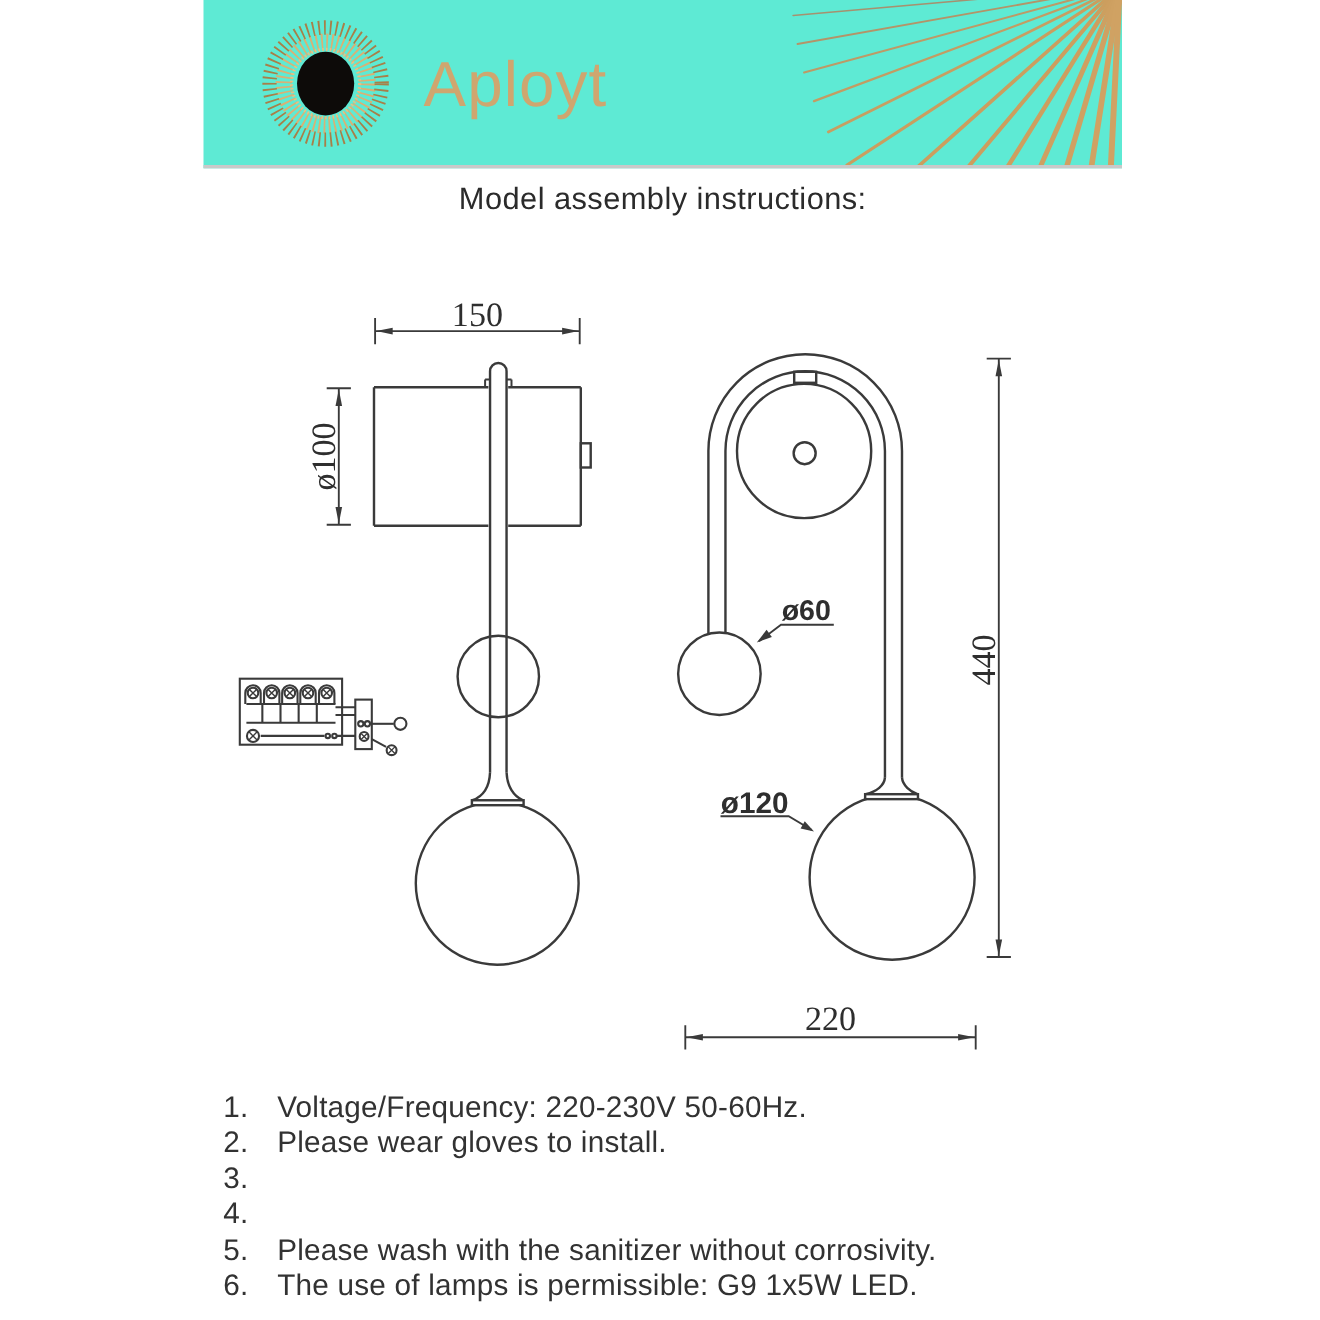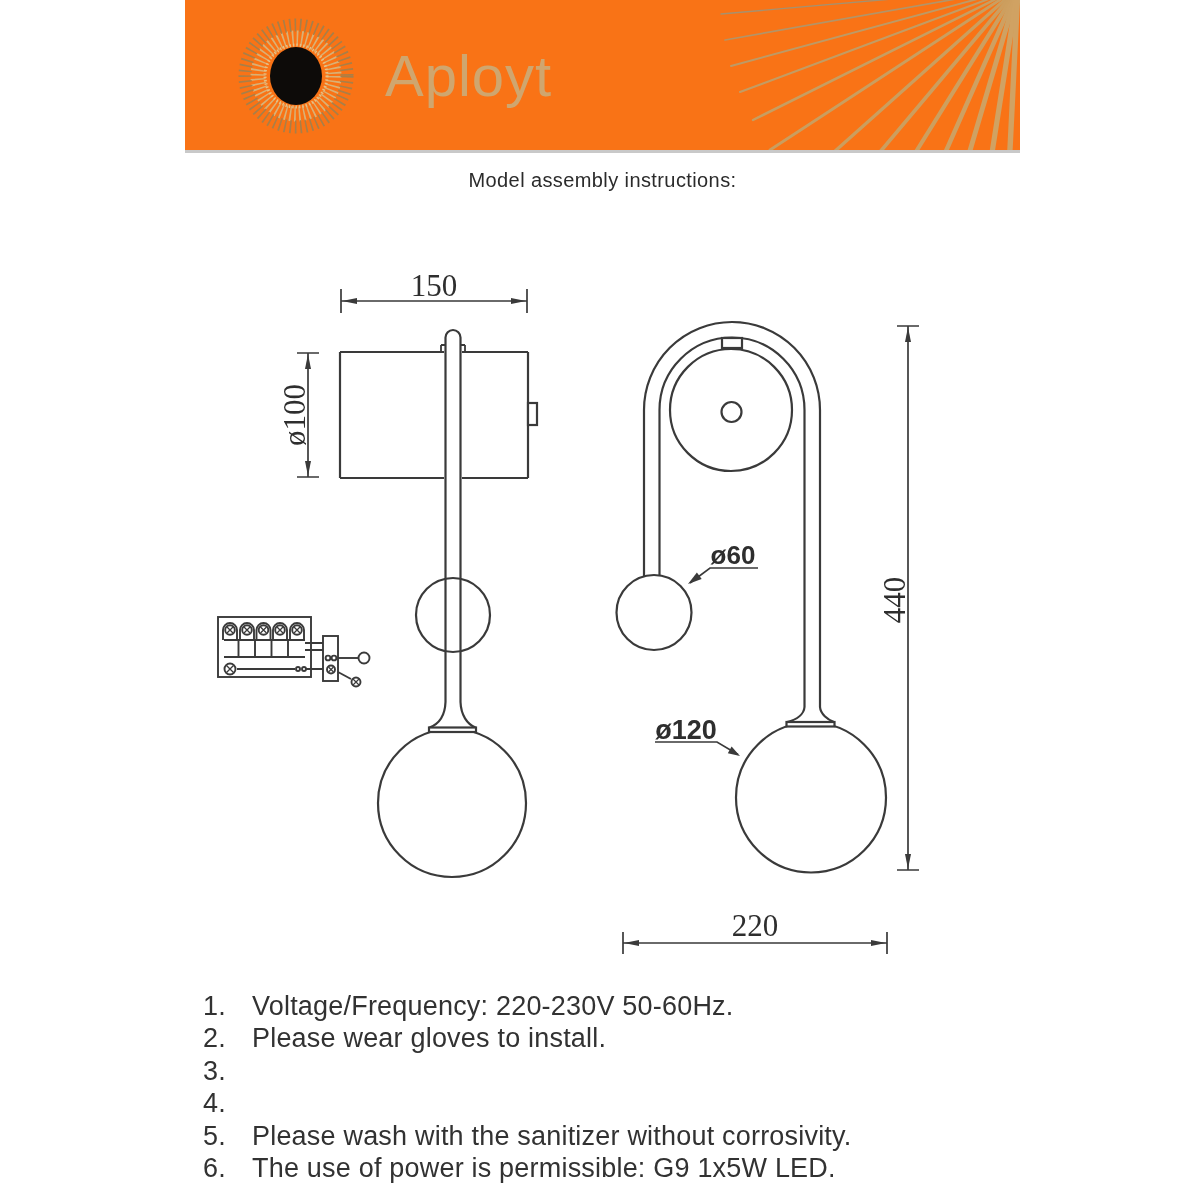--- a/index.html
+++ b/index.html
@@ -1,26 +1,26 @@
 <!DOCTYPE html>
 <html><head>
 <meta charset="utf-8">
 <style>
   html,body{margin:0;padding:0;}
   body{width:1200px;height:1200px;background:#ffffff;font-family:"Liberation Sans",sans-serif;}
   .page{position:relative;width:1200px;height:1200px;background:#ffffff;overflow:hidden;}
 
   
   .banner{position:absolute;left:185px;top:0;width:835px;height:150px;
-          background:#f97316;border-bottom:3px solid #c9c9c9;overflow:hidden;}
+          background:#5eead4;border-bottom:3px solid #c9c9c9;overflow:hidden;}
   .banner svg{display:block;}
 
   
   .title-block{position:absolute;left:185px;top:163px;width:835px;text-align:center;
-               color:#2b2b2b;font-size:20px;line-height:35px;letter-spacing:.4px;}
+               color:#2b2b2b;font-size:28px;line-height:35px;letter-spacing:.4px;}
 
   
   .drawing{position:absolute;left:0;top:0;width:1200px;height:1200px;pointer-events:none;}
 
   
   .instructions{position:absolute;left:0;top:991px;width:1200px;margin:0;padding:0 0 0 203px;
                 list-style:none;color:#323232;}
   .instructions li{display:flex;align-items:baseline;height:32.4px;font-size:27px;letter-spacing:.2px;}
   .instructions .num{display:inline-block;width:49px;}
   .instructions .txt{white-space:nowrap;}
@@ -201,17 +201,17 @@
     </li>
     <li>
       <span class="num">4.</span>
     </li>
     <li>
       <span class="num">5.</span>
       <span class="txt">Please wash with the sanitizer without corrosivity.</span>
     </li>
     <li>
       <span class="num">6.</span>
-      <span class="txt">The use of power is permissible: G9 1x5W LED.</span>
+      <span class="txt">The use of lamps is permissible: G9 1x5W LED.</span>
     </li>
   </ol>
 
 </div>
 
 </body></html>

